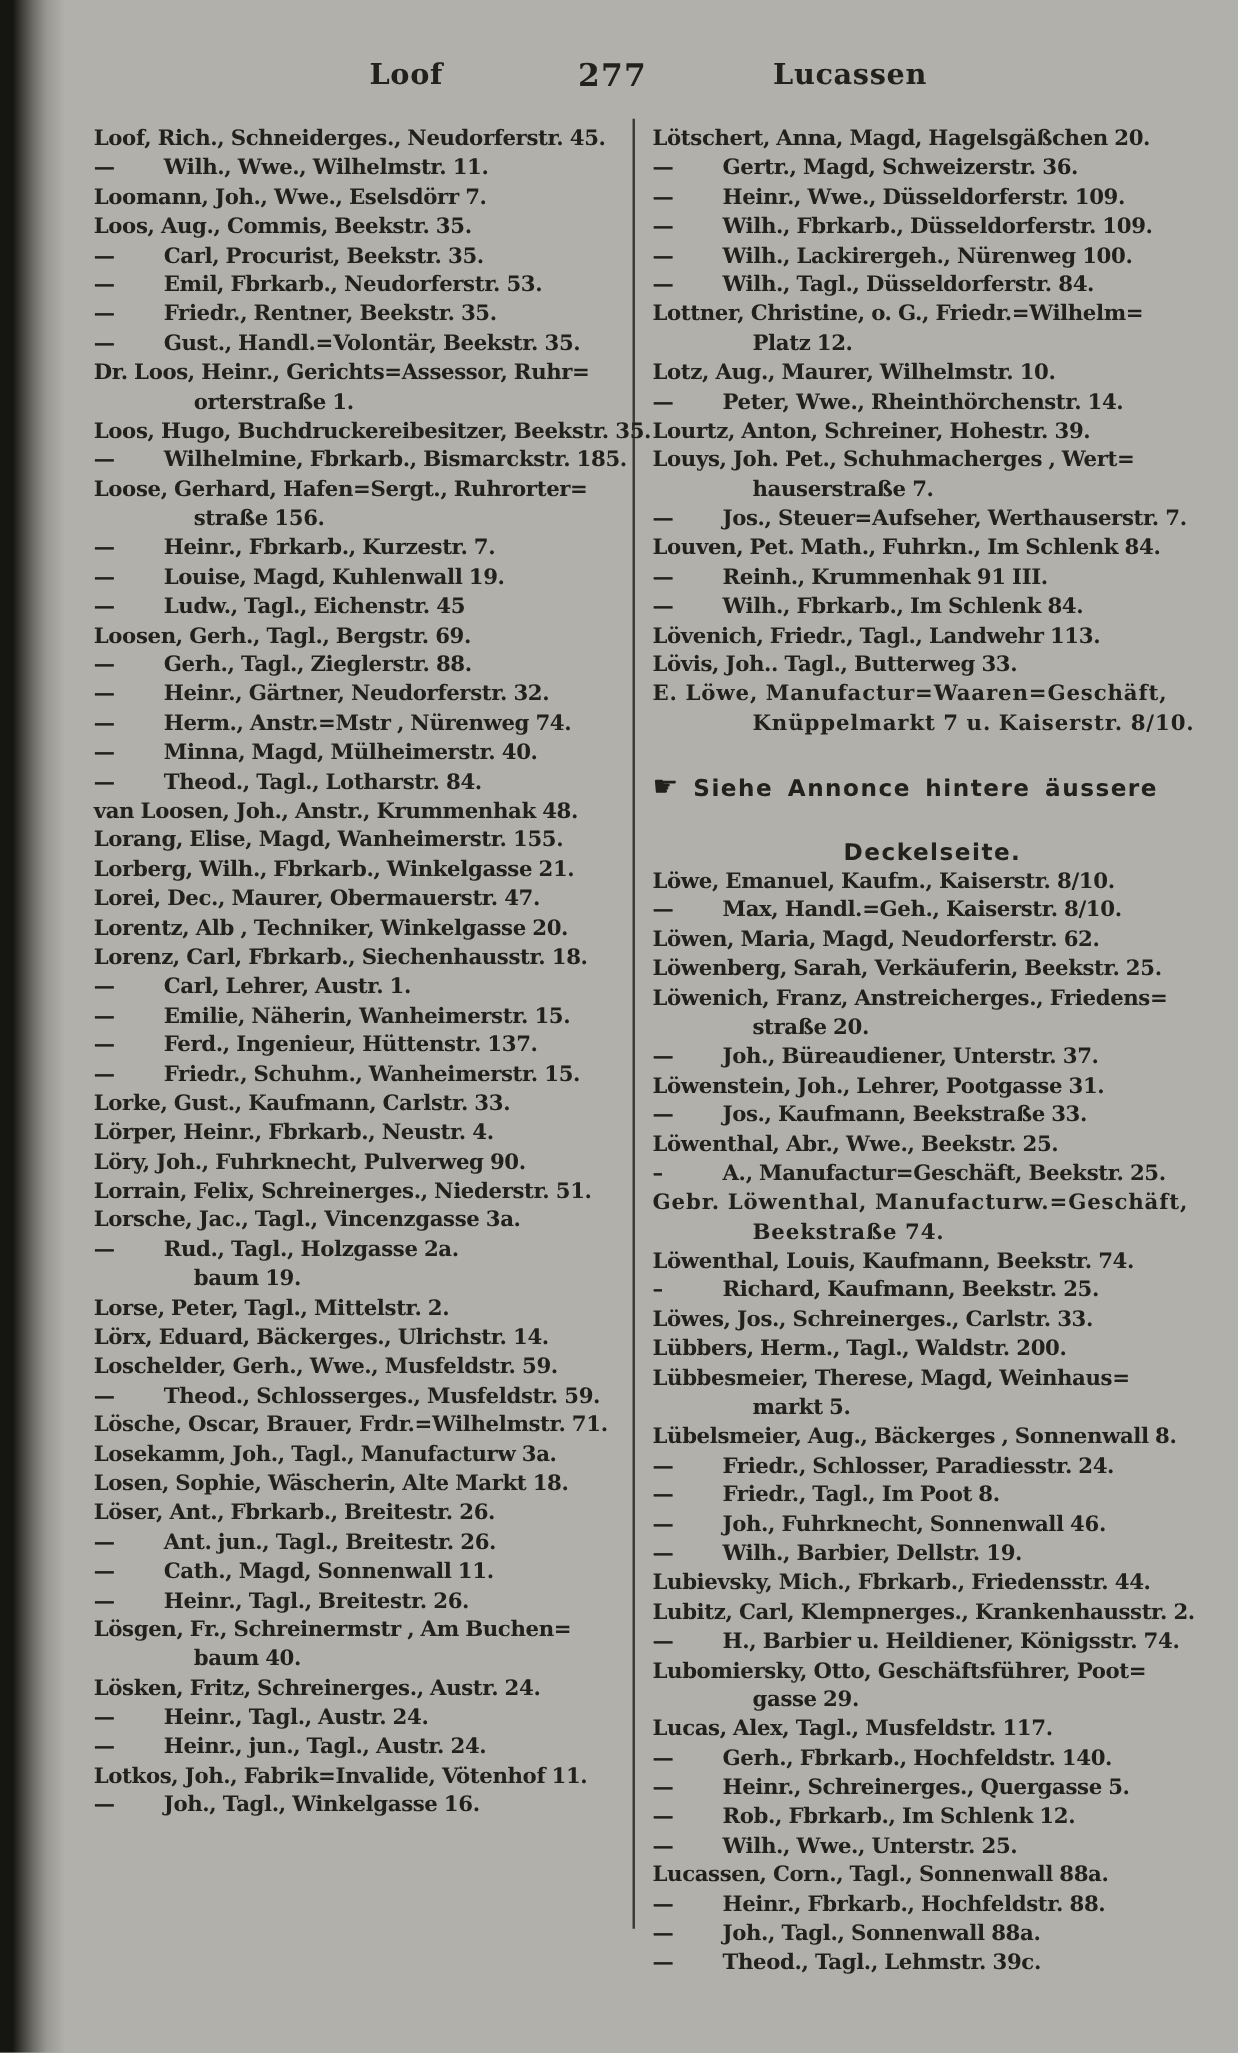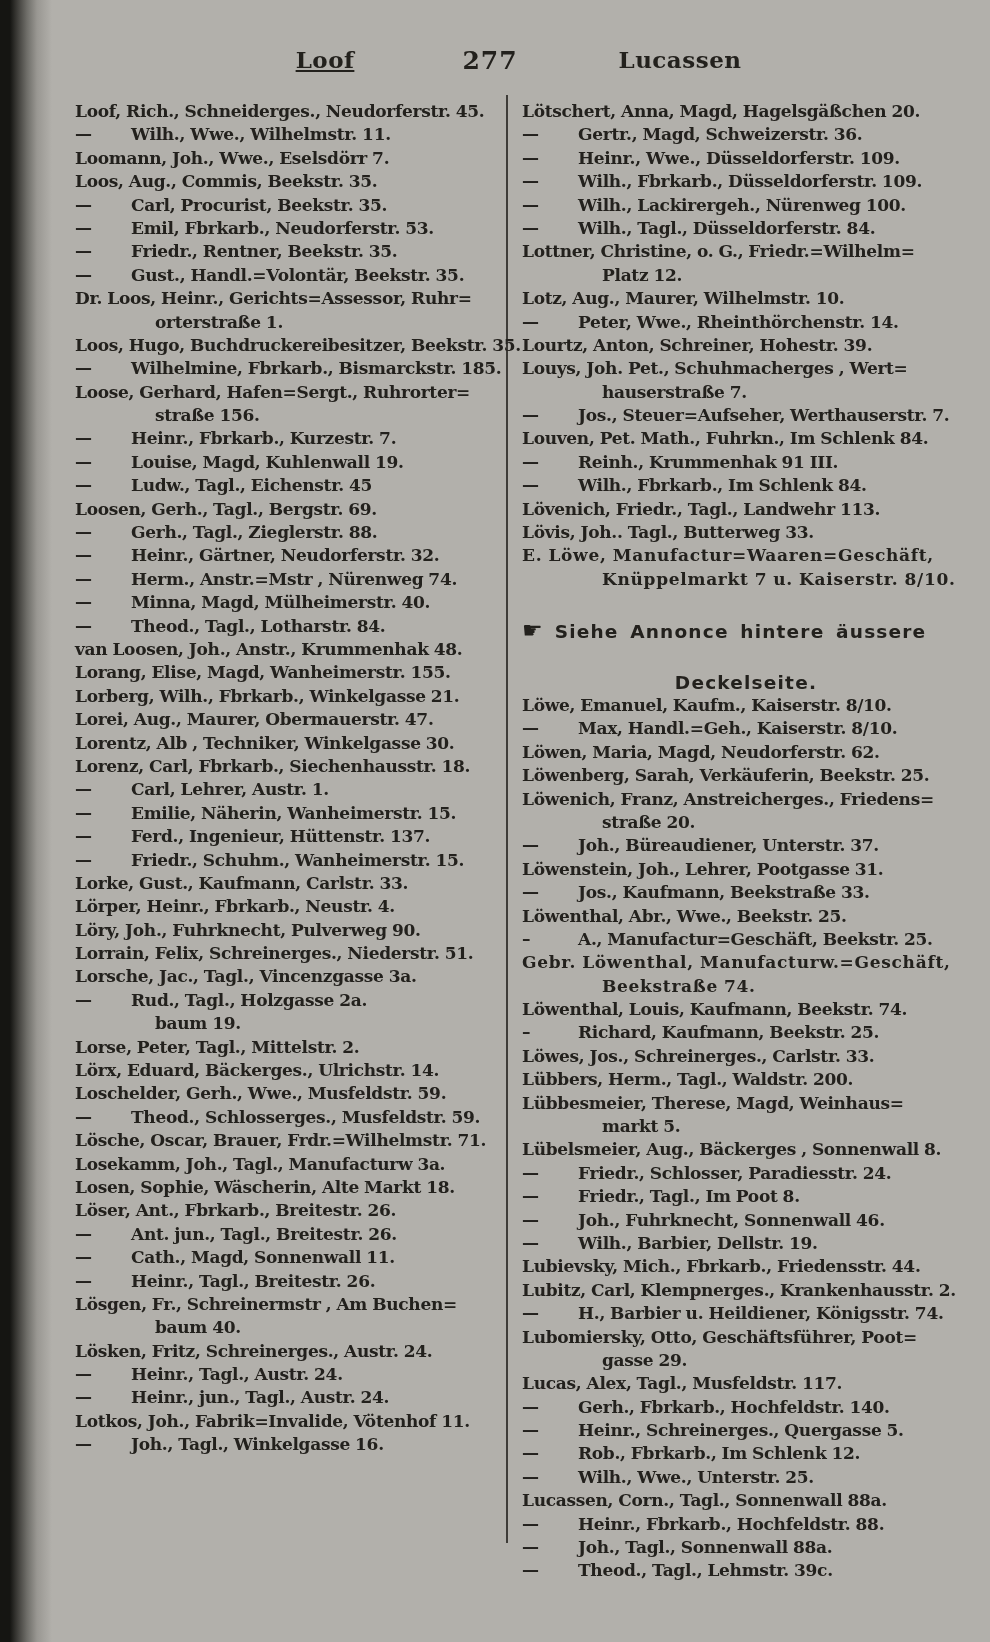--- a/index.html
+++ b/index.html
@@ -13,21 +13,21 @@
   }
   
   .edge-shadow{
     position:absolute;left:0;top:0;width:52px;height:100%;
     background:linear-gradient(90deg,
       #151512 0px,#151512 10px,#3c3b37 17px,#6f6e69 27px,
       #999792 37px,rgba(178,176,171,0) 52px);
   }
   .page-header{position:absolute;top:0;left:0;width:100%;height:90px;}
   .hdr{position:absolute;top:46px;text-align:center;font-weight:700;font-size:23px;letter-spacing:0.5px;}
-  #h-left{left:110px;width:430px;text-decoration:underline;}
+  #h-left{left:110px;width:430px;}
   #h-num{left:430px;width:120px;font-size:25px;letter-spacing:1px;}
   #h-right{left:520px;width:320px;}
   .divider{position:absolute;left:506px;top:95px;width:2px;height:1448px;background:#3e3c38;}
   .col{position:absolute;top:100px;font-size:17px;font-weight:700;letter-spacing:-0.3px;word-spacing:-0.5px;}
   #col-left{left:75px;width:430px;}
   #col-right{left:522px;width:448px;}
   .entry > div{height:23.4px;line-height:23.4px;white-space:pre;}
   .cont{padding-left:80px;}
   .cont.center{padding-left:0;text-align:center;}
   .dash{display:inline-block;width:56px;}
@@ -123,24 +123,24 @@
     <div class="entry">
       <div class="first">van Loosen, Joh., Anstr., Krummenhak 48.</div>
     </div>
     <div class="entry">
       <div class="first">Lorang, Elise, Magd, Wanheimerstr. 155.</div>
     </div>
     <div class="entry">
       <div class="first">Lorberg, Wilh., Fbrkarb., Winkelgasse 21.</div>
     </div>
     <div class="entry">
-      <div class="first">Lorei, Aug., Maurer, Obermauerstr. 47.</div>
-    </div>
-    <div class="entry">
-      <div class="first">Lorentz, Alb , Techniker, Winkelgasse 30.</div>
+      <div class="first">Lorei, Dec., Maurer, Obermauerstr. 47.</div>
+    </div>
+    <div class="entry">
+      <div class="first">Lorentz, Alb , Techniker, Winkelgasse 20.</div>
     </div>
     <div class="entry">
       <div class="first">Lorenz, Carl, Fbrkarb., Siechenhausstr. 18.</div>
     </div>
     <div class="entry">
       <div class="first"><span class="dash">—</span>Carl, Lehrer, Austr. 1.</div>
     </div>
     <div class="entry">
       <div class="first"><span class="dash">—</span>Emilie, Näherin, Wanheimerstr. 15.</div>
     </div>

